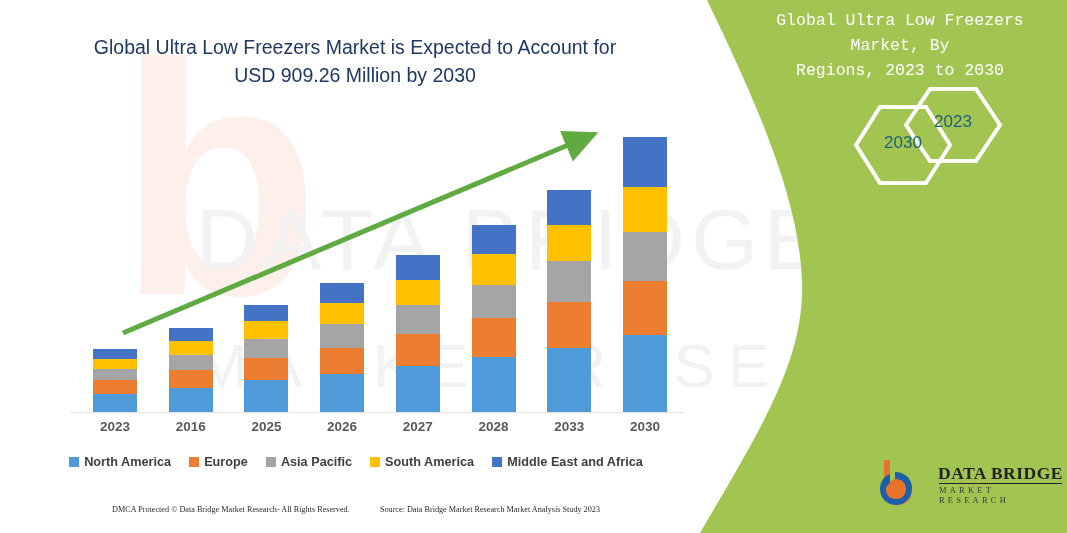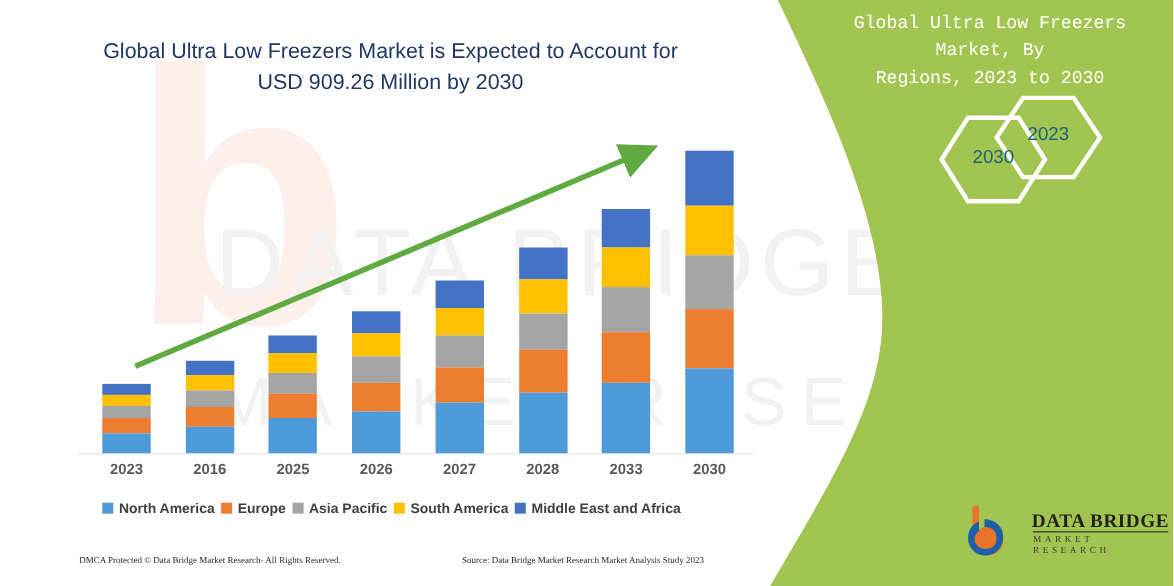--- a/index.html
+++ b/index.html
@@ -64,30 +64,30 @@
   .xlabel{
     width:44px;text-align:center;
     font-size:13.5px;font-weight:700;color:#595959;
   }
 
   .arrow{position:absolute;left:75px;top:118px;width:620px;height:300px;}
 
   .legend{
     position:absolute;left:0px;top:455px;width:712px;
     display:flex;justify-content:center;align-items:center;
-    gap:6px;flex-wrap:nowrap;
+    gap:18px;flex-wrap:nowrap;
   }
   .lg-item{display:flex;align-items:center;gap:5px;}
   .lg-sw{width:10px;height:10px;display:inline-block;}
   .lg-lb{font-size:12.7px;font-weight:700;color:#404040;white-space:nowrap;}
 
   .footer{
     position:absolute;left:0;top:505px;width:712px;
     display:flex;justify-content:space-between;
-    padding:0 72px;box-sizing:border-box;
+    padding:0 112px;box-sizing:border-box;
   }
   .foot-t{font-size:8.2px;color:#2b2b2b;font-family:"Liberation Serif",serif;white-space:nowrap;}
 
   
   .green-wrap{position:absolute;left:0;top:0;width:1067px;height:533px;z-index:2;}
 
   .g-title{
     position:absolute;left:745px;top:8px;width:310px;
     text-align:center;color:#ffffff;
     font-size:16.5px;line-height:25px;font-weight:400;

